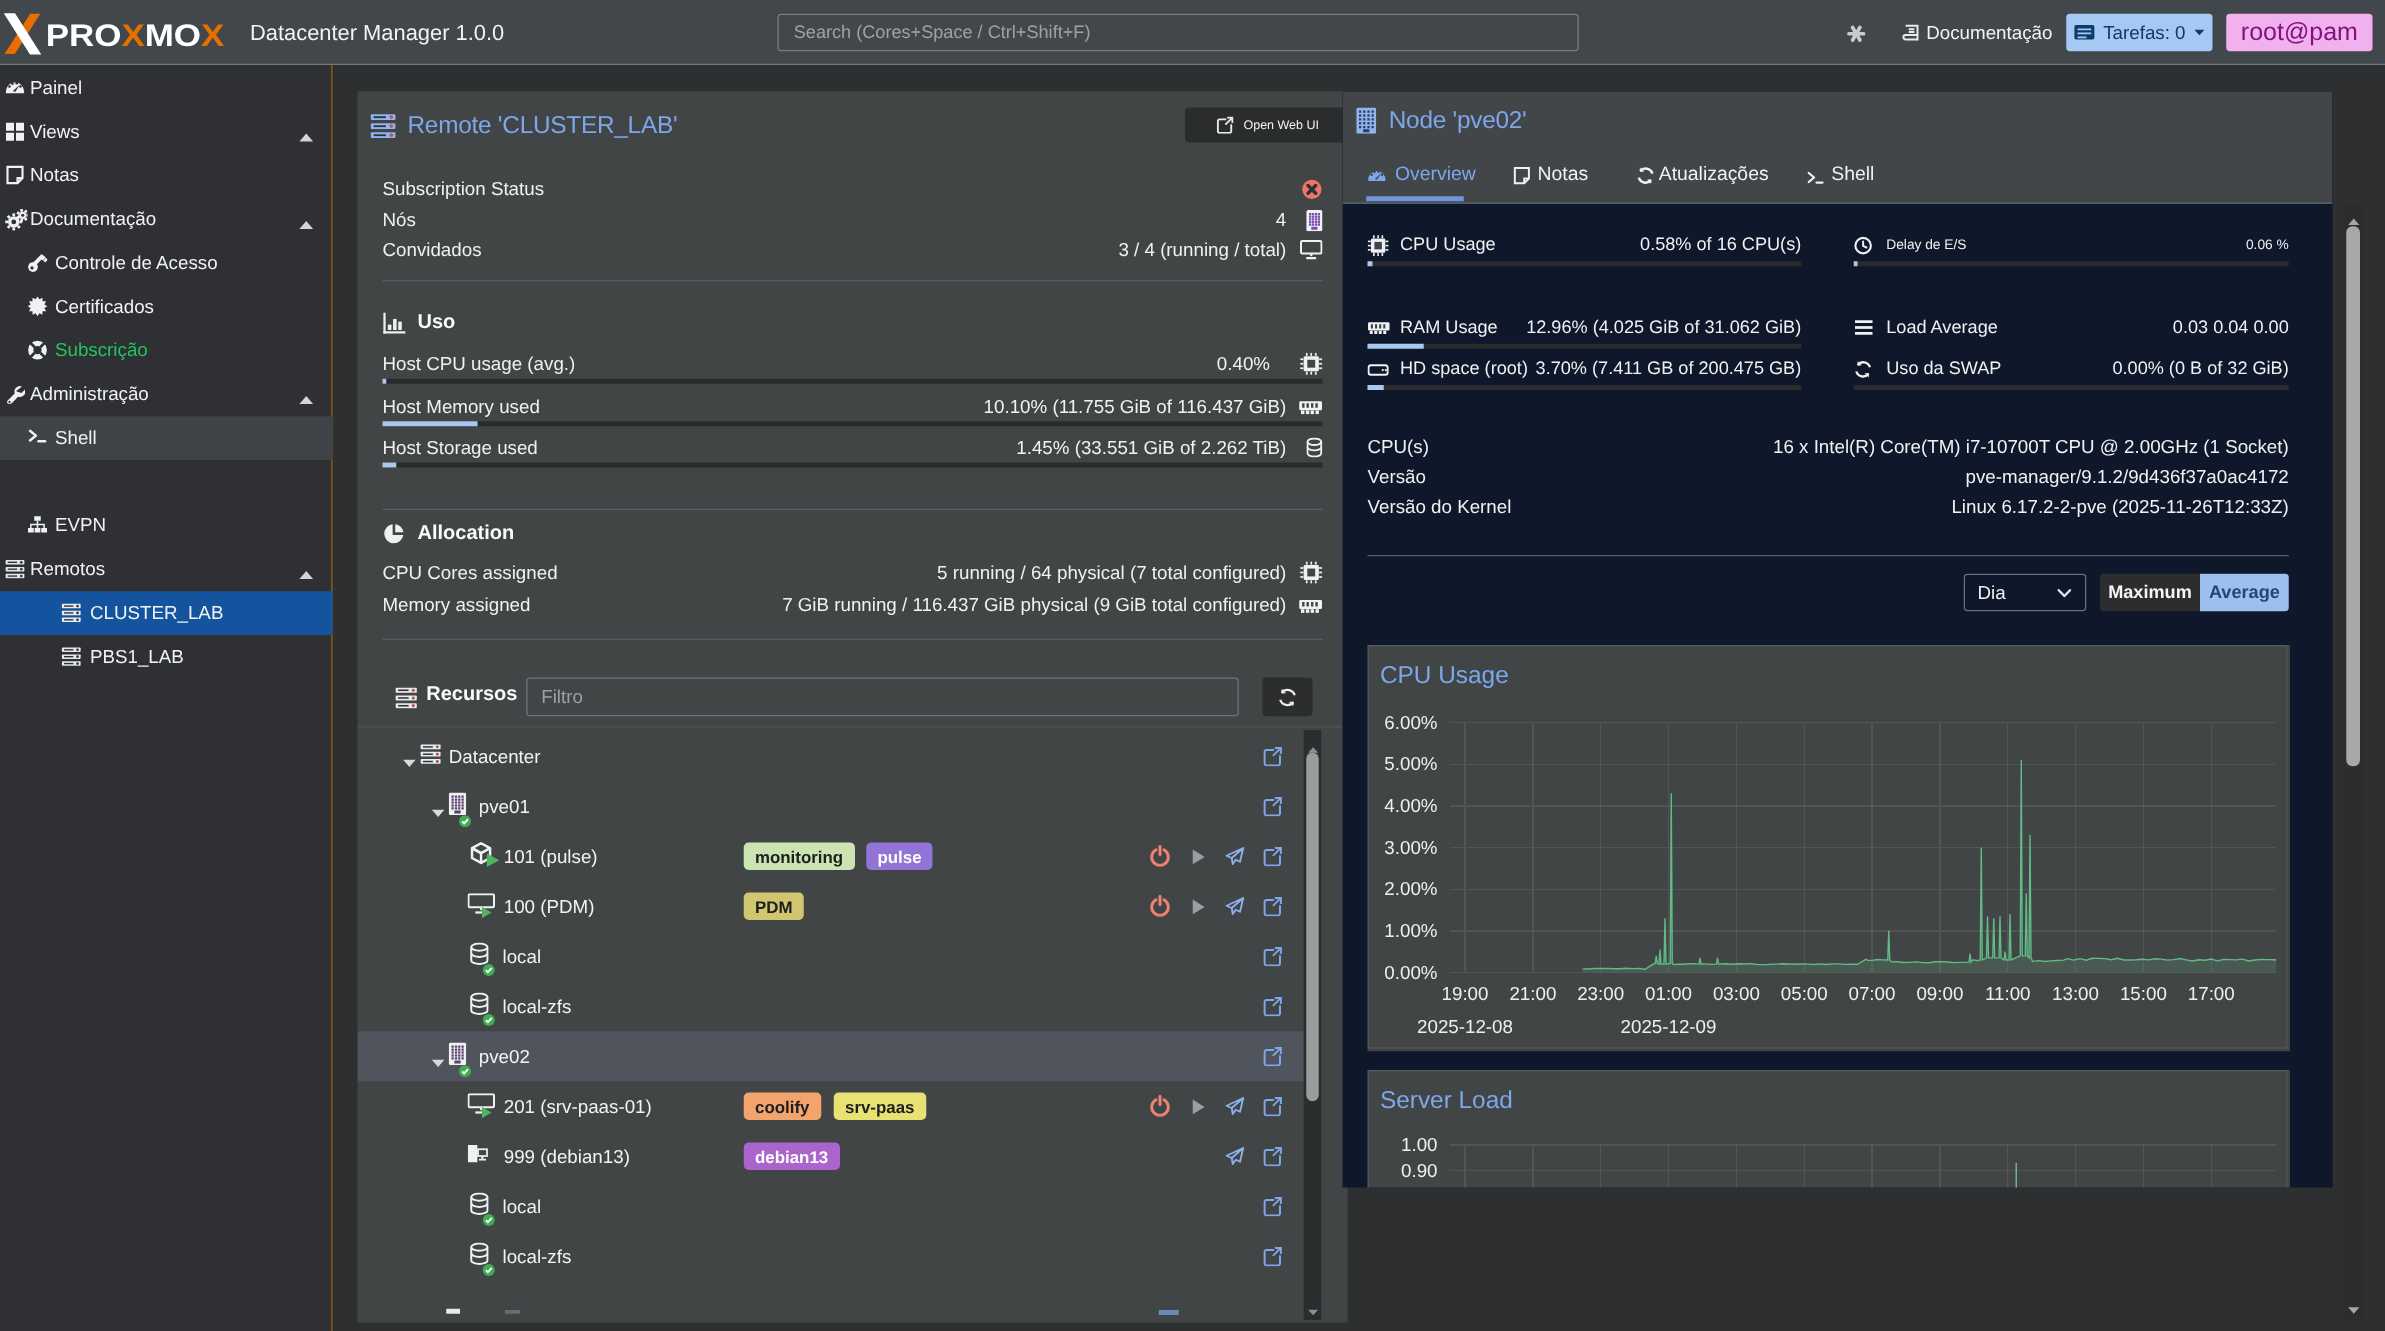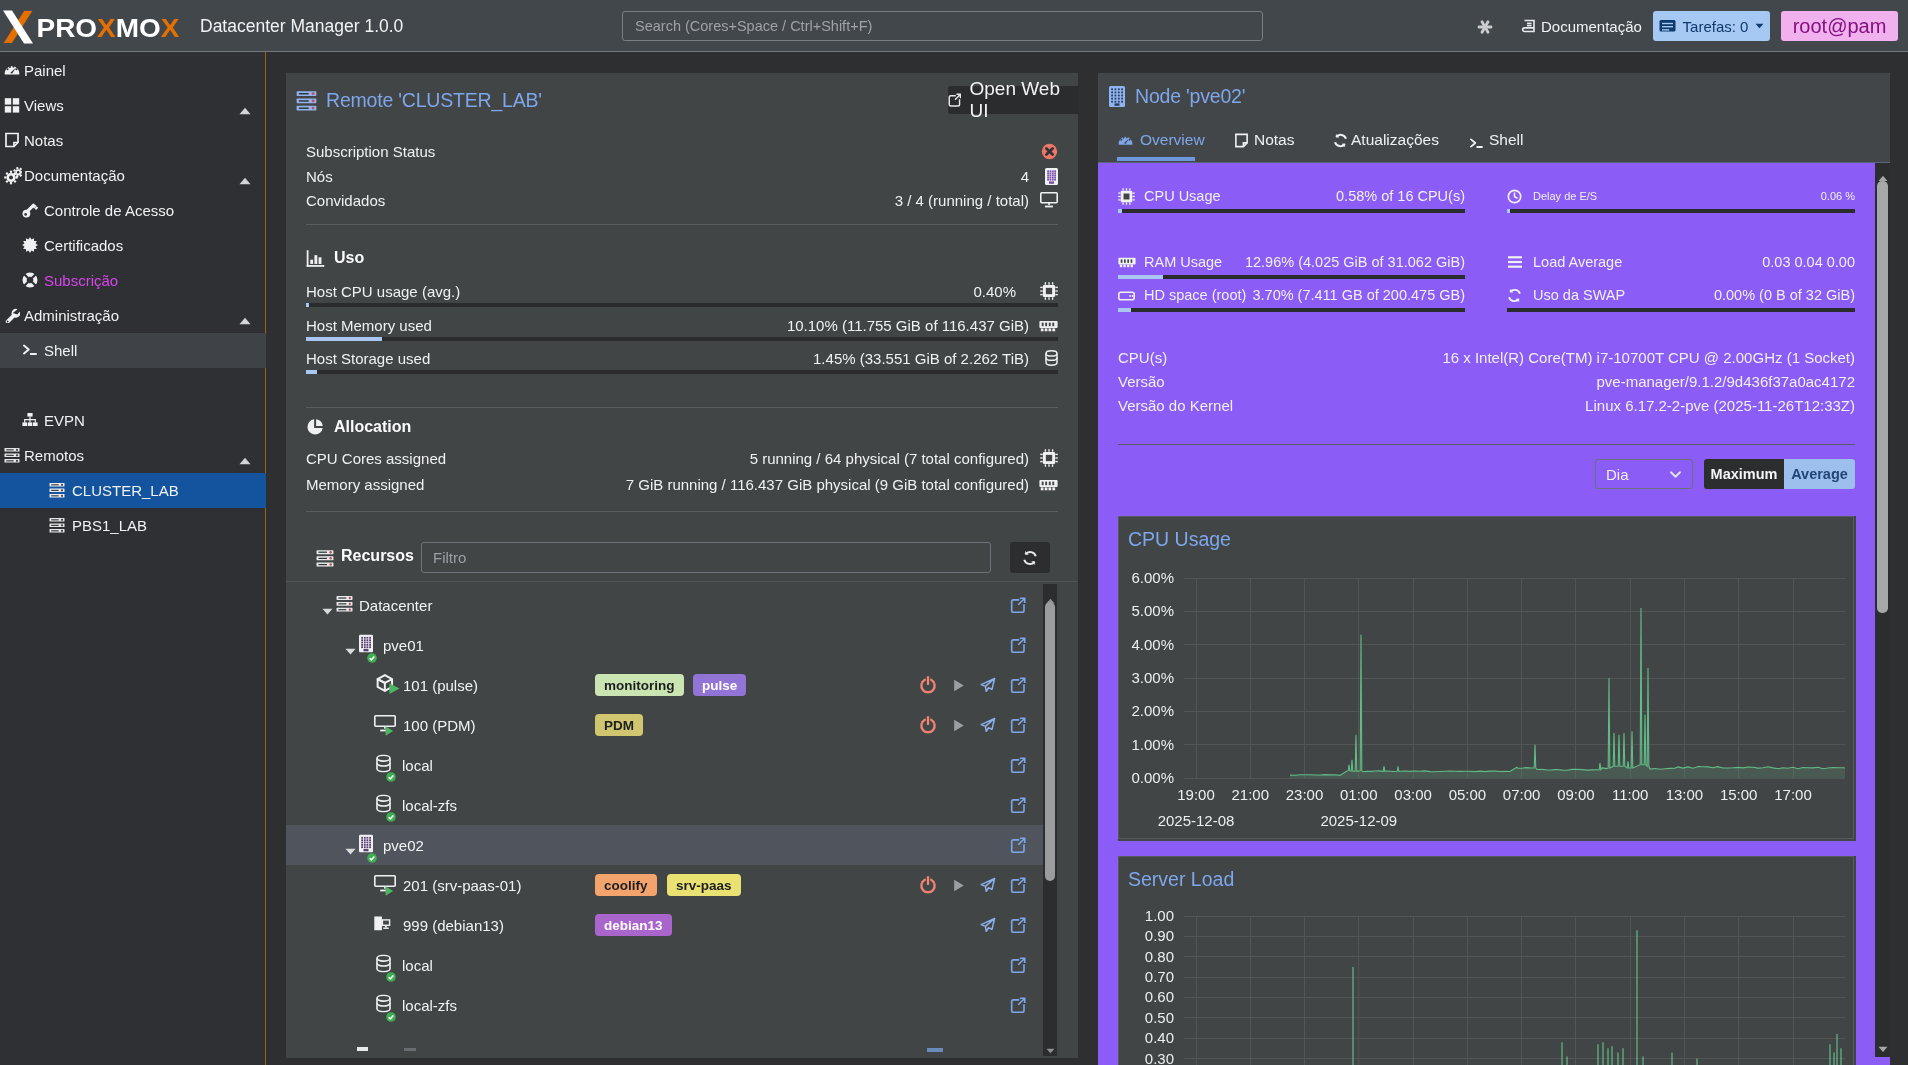--- a/index.html
+++ b/index.html
@@ -148,21 +148,21 @@
           <g transform="scale(1.0)" fill="none">
             <circle cx="8" cy="8" r="5.4" stroke="#f0f1f2" stroke-width="4.2"></circle>
 <g stroke-width="2.2" stroke="#2d3034">
               <line x1="2.3" y1="2.3" x2="5.8" y2="5.8"></line>
               <line x1="13.7" y1="2.3" x2="10.2" y2="5.8"></line>
               <line x1="2.3" y1="13.7" x2="5.8" y2="10.2"></line>
               <line x1="13.7" y1="13.7" x2="10.2" y2="10.2"></line>
             </g>
           </g>
         </svg></div>
-      <div style="position:absolute;left:44px;top:0px;width:200px;height:35px;display:flex;align-items:center;font-size:15px;color:#d946ef">Subscrição</div>
+      <div style="position:absolute;left:44px;top:0px;width:200px;height:35px;display:flex;align-items:center;font-size:15px;color:#22c55e">Subscrição</div>
     </div>
     <div style="position:absolute;left:0px;top:246px;width:266px;height:35px;">
       <div style="position:absolute;left:4px;top:9px;"><svg width="16" height="16" viewBox="0 0 16 16" style="">
           <g transform="scale(1.0)">
             <path d="M13.6 2.2 a4.4 4.4 0 0 0 -5.8 5.5 L2.3 13.2 a1.9 1.9 0 0 0 2.7 2.7 L10.5 10.4 a4.4 4.4 0 0 0 5.5-5.8 L13.2 7.4 L8.8 6 Z" fill="#f0f1f2"></path>
             <circle cx="3.6" cy="14.5" r="0.9" fill="#2d3034"></circle>
           </g>
         </svg></div>
       <div style="position:absolute;left:24px;top:0px;width:200px;height:35px;display:flex;align-items:center;font-size:15px;color:#f0f2f3">Administração</div>
       <div style="position:absolute;left:239px;top:13px;"><svg width="12" height="8" viewBox="0 0 12 8" style="">
@@ -244,21 +244,21 @@
         <rect x="2.8875" y="3.01875" width="9.84375" height="1.44375" fill="#2f3235"></rect>
         <circle cx="17.0625" cy="3.675" r="1.44375" fill="#c84f4f"></circle>
         <rect x="0.65625" y="8.53125" width="19.6875" height="4.7250000000000005" rx="0.7875" fill="#8fb4ef"></rect>
         <rect x="2.8875" y="10.237499999999999" width="9.84375" height="1.44375" fill="#2f3235"></rect>
         <circle cx="17.0625" cy="10.89375" r="1.44375" fill="#c84f4f"></circle>
         <rect x="0.65625" y="15.75" width="19.6875" height="4.7250000000000005" rx="0.7875" fill="#8fb4ef"></rect>
         <rect x="2.8875" y="17.45625" width="9.84375" height="1.44375" fill="#2f3235"></rect>
         <circle cx="17.0625" cy="18.1125" r="1.44375" fill="#c84f4f"></circle>
       </svg></div>
     <div style="position:absolute;left:40px;top:12px;width:400px;height:30px;display:flex;align-items:center;font-size:19.5px;letter-spacing:-0.2px;color:#7ea6ea">Remote 'CLUSTER_LAB'</div>
-    <div style="position:absolute;left:662px;top:13px;width:132px;height:28px;background:#2a2c2e;border-radius:3px;display:flex;align-items:center;justify-content:center;gap:8px;font-size:19px;color:#f2f3f4">
+    <div style="position:absolute;left:662px;top:13px;width:132px;height:28px;background:#2a2c2e;border-radius:3px;display:flex;align-items:center;justify-content:center;gap:8px;font-size:10px;color:#f2f3f4">
       <svg width="14" height="14" viewBox="0 0 14 14" style="">
         <g fill="none" stroke="#e8eaec" stroke-width="1.5">
           <path d="M8.1 2.5 H2.8 a1.5 1.5 0 0 0 -1.5 1.5 V11.8 a1.5 1.5 0 0 0 1.5 1.5 H10.5 a1.5 1.5 0 0 0 1.5 -1.5 V6.3"></path>
           <path d="M7.3 6.7 L12.9 1.1 M8.7 1.1 h4.2 v4.2"></path>
         </g>
       </svg>
       <span>Open Web UI</span>
     </div>
     <div class="row" style="position:absolute;left:20px;top:66px;width:752px;height:24px;">
       <span>Subscription Status</span>
@@ -803,21 +803,21 @@
     <div style="position:absolute;left:757px;top:511px;width:14px;height:472px;background:#2b2d2f">
       <div style="position:absolute;left:3px;top:6px"><svg width="9" height="6" viewBox="0 0 9 6" style="">
           <path d="M0.5 5.28 L8.5 5.28 L4.5 0.8 Z" fill="#8e9194"></path>
         </svg></div>
       <div style="position:absolute;left:2px;top:18px;width:10px;height:279px;background:#9a9c9e;border-radius:5px"></div>
       <div style="position:absolute;left:3px;top:456px"><svg width="9" height="6" viewBox="0 0 9 6" style="">
           <path d="M0.5 0.8 L8.5 0.8 L4.5 5.28 Z" fill="#8e9194"></path>
         </svg></div>
     </div>
   </div>
-<div style="position:absolute;left:1098px;top:73px;width:792px;height:992px;background:#8b5cf6;overflow:hidden">
+<div style="position:absolute;left:1074px;top:73px;width:792px;height:877px;background:#0f172a;overflow:hidden">
     <div style="position:absolute;left:0px;top:0px;width:792px;height:90px;background:#434649;border-bottom:1px solid #5c667a">
       <div style="position:absolute;left:11px;top:13px;"><svg width="16" height="21" viewBox="0 0 16 21" style="">
           <rect x="0" y="0" width="16" height="21" rx="1.5" fill="#8fb4ef"></rect>
           <rect x="2.2" y="2.4" width="1.8" height="1.8" fill="#2c3d5c"></rect>
           <rect x="5.5" y="2.4" width="1.8" height="1.8" fill="#2c3d5c"></rect>
           <rect x="8.9" y="2.4" width="1.8" height="1.8" fill="#2c3d5c"></rect>
           <rect x="12.2" y="2.4" width="1.8" height="1.8" fill="#2c3d5c"></rect>
           <rect x="2.2" y="5.5" width="1.8" height="1.8" fill="#2c3d5c"></rect>
           <rect x="5.5" y="5.5" width="1.8" height="1.8" fill="#2c3d5c"></rect>
           <rect x="8.9" y="5.5" width="1.8" height="1.8" fill="#2c3d5c"></rect>

